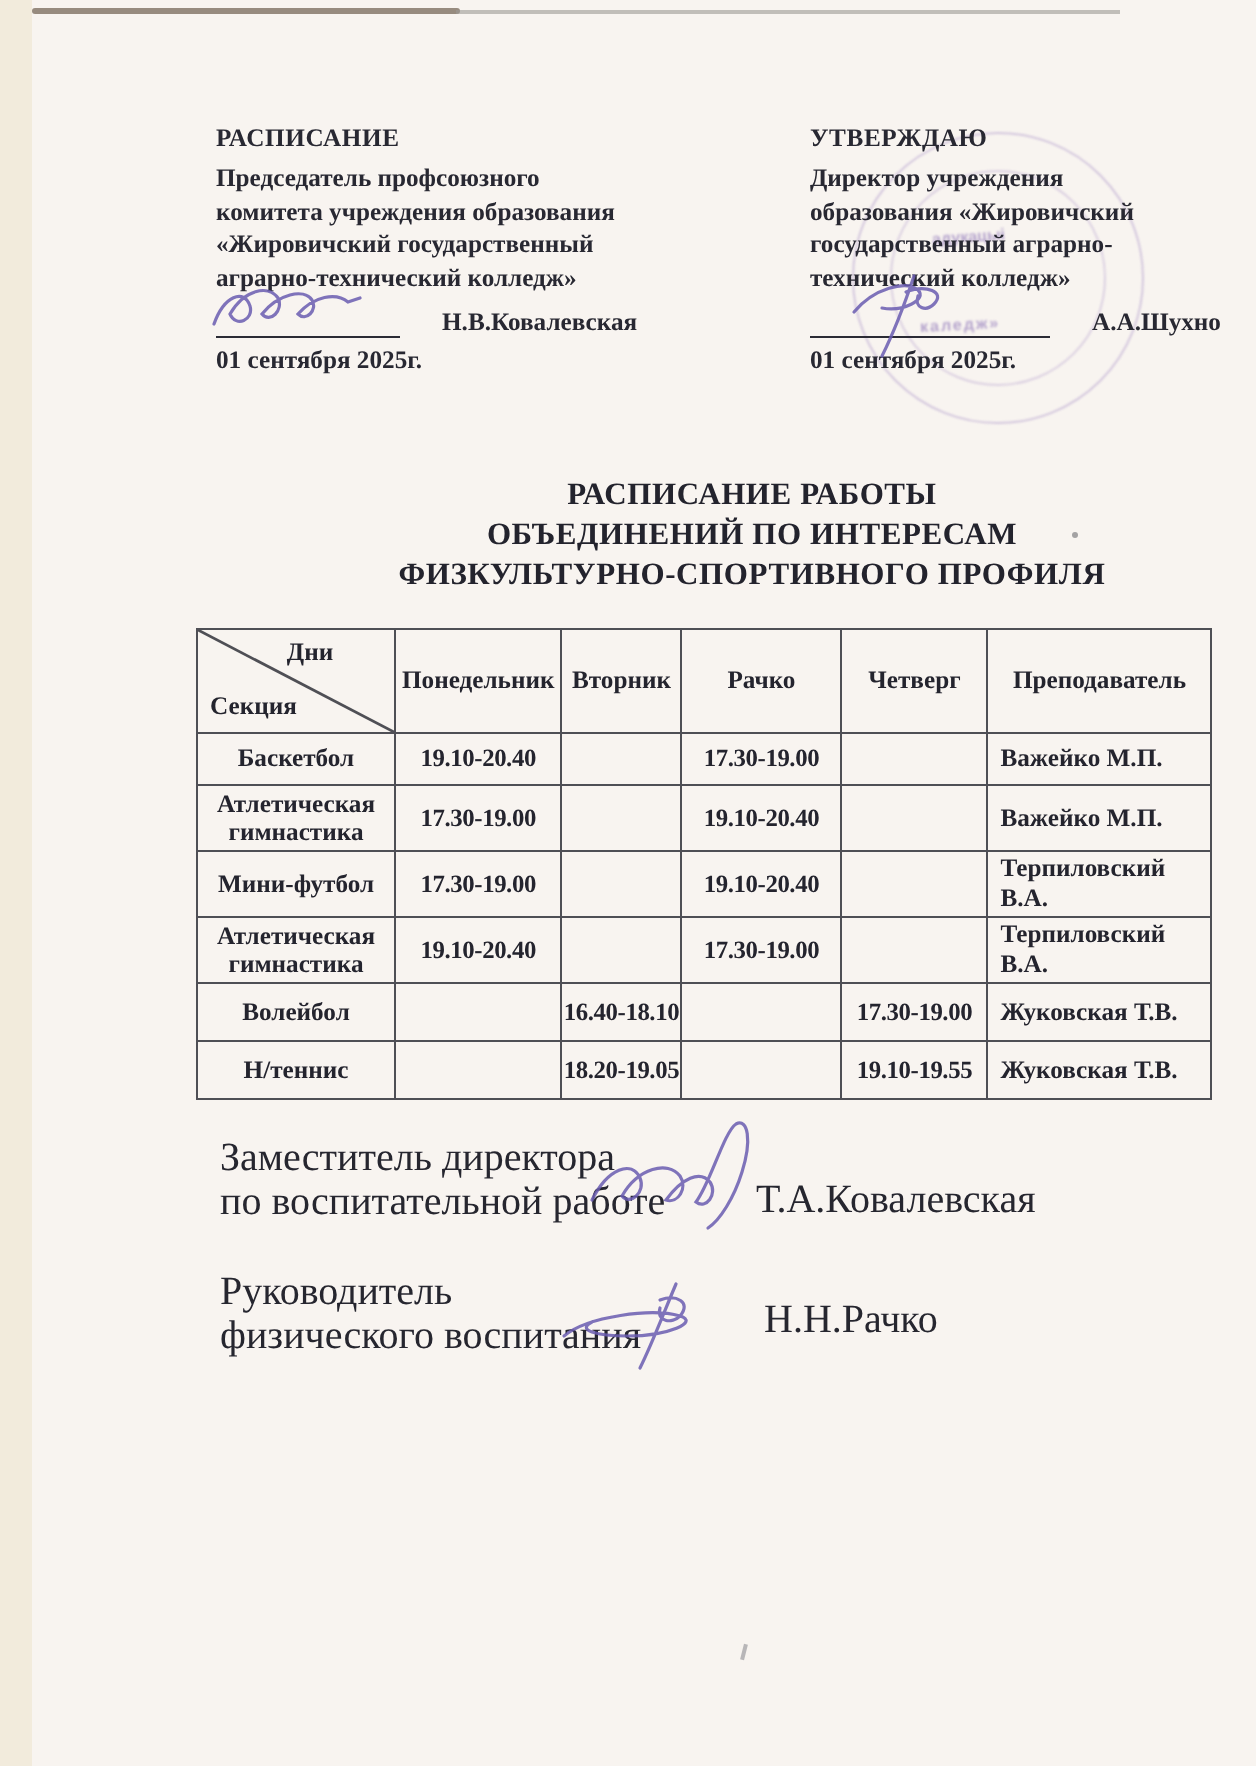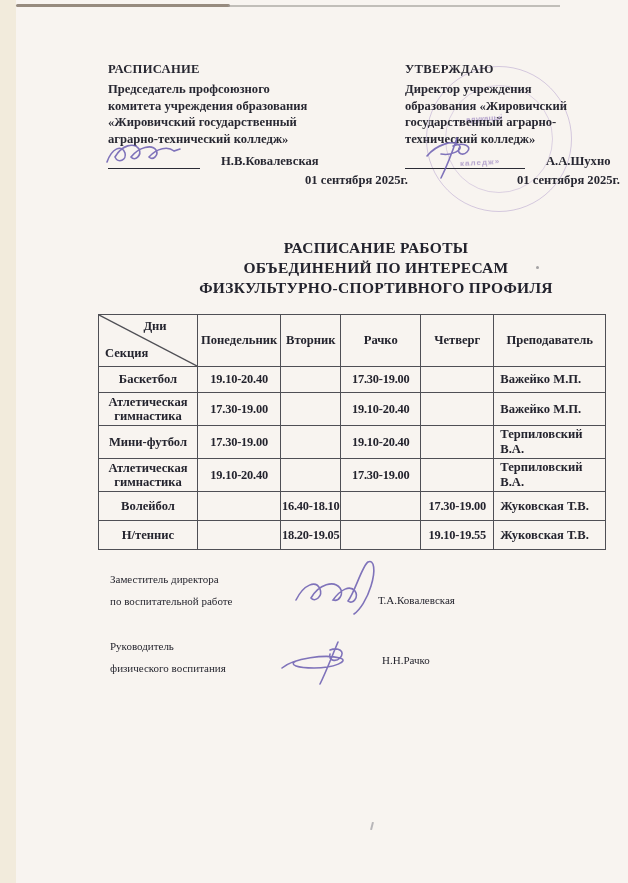--- a/index.html
+++ b/index.html
@@ -28,21 +28,21 @@
   
   .approval{position:absolute;font-weight:bold;font-size:12.6px;line-height:16.4px;color:#282832;}
   .approval-left{left:108px;top:61px;width:300px;}
   .approval-right{left:405px;top:61px;width:215px;}
   .approval .block-title{margin-bottom:4px;letter-spacing:.3px;}
   .sig-row{display:flex;align-items:flex-end;margin-top:3px;height:19px;position:relative;}
   .sig-line{display:inline-block;border-bottom:1.3px solid #2b2b35;height:14px;}
   .sig-line-left{width:92px;}
   .sig-line-right{width:120px;}
   .sig-name{margin-left:21px;}
-  .date-line{margin-top:3px;text-align:right;}
+  .date-line{margin-top:3px;}
   .ink{position:absolute;pointer-events:none;}
   .ink path{fill:none;stroke:#6a5cb0;stroke-width:1.6;stroke-linecap:round;opacity:.85;}
 
   
   .doc-title{position:absolute;left:98px;top:238px;width:556px;text-align:center;
     font-weight:bold;font-size:15.5px;line-height:19.8px;letter-spacing:.3px;color:#23232d;}
 
   
   .schedule-wrap{position:absolute;left:98px;top:314px;}
   table.schedule{border-collapse:collapse;table-layout:fixed;}
@@ -57,21 +57,21 @@
   tr.r4{height:33px;}tr.r5{height:29px;}tr.r6{height:29px;padding-left:48px;}
   td.time{white-space:nowrap;font-size:12.4px;letter-spacing:-.2px;padding:1px 0;}
   td.sec{line-height:14.5px;padding:1px 2px;}
   td.teacher{text-align:left;padding-left:6px;line-height:15px;}
   th.corner{position:relative;padding:0;}
   th.corner svg{position:absolute;left:0;top:0;width:100%;height:100%;}
   .corner-days{position:absolute;top:4px;left:0;width:100%;text-align:center;text-indent:14px;}
   .corner-sec{position:absolute;bottom:5px;left:6px;}
 
   
-  .foot{position:absolute;font-size:11px;line-height:22px;color:#26262f;}
+  .foot{position:absolute;font-size:20px;line-height:22px;color:#26262f;}
   .foot-role-1{left:110px;top:568px;width:240px;}
   .foot-name-1{left:378px;top:589px;}
   .foot-role-2{left:110px;top:635px;width:240px;}
   .foot-name-2{left:382px;top:649px;}
 </style>
 </head>
 <body>
 
 <div class="edge-strip"></div>
 <div class="scanline-dark"></div>

